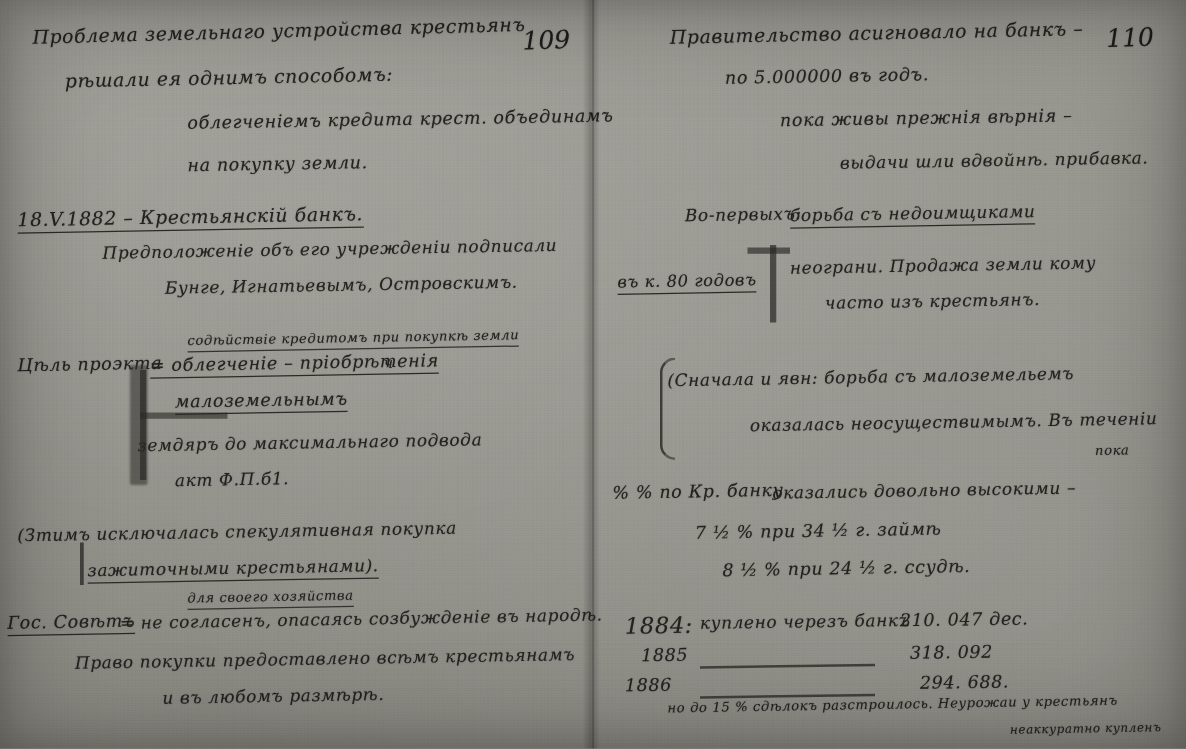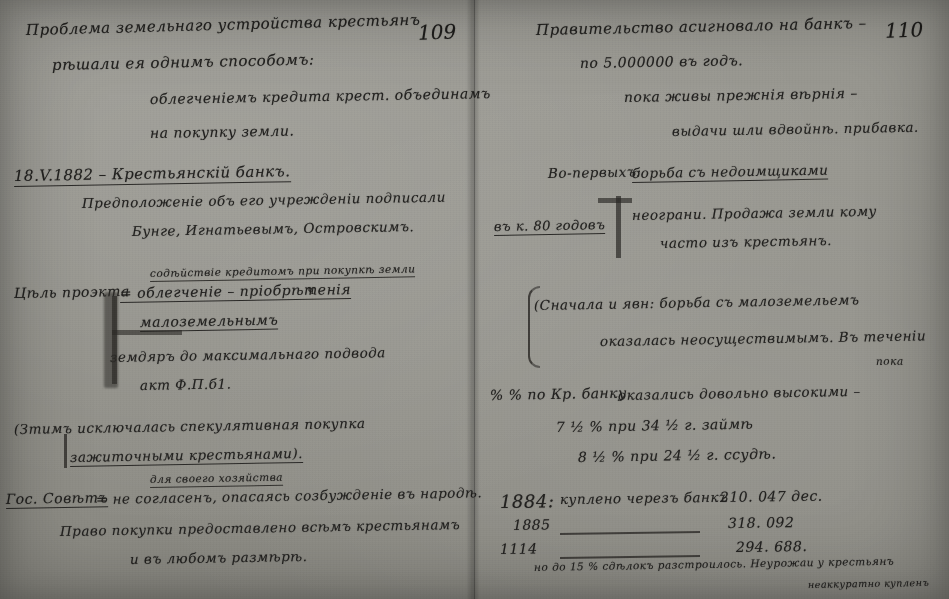--- a/index.html
+++ b/index.html
@@ -198,21 +198,21 @@
 
   <div>
     <div class="hw" style="left:500px; top:492px; font-size:18px; transform:rotate(-0.8deg);">1884:</div>
     <div class="hw" style="left:560px; top:492px; font-size:13.5px; transform:rotate(-0.8deg);">куплено черезъ банкъ</div>
     <div class="hw" style="left:720px; top:490px; font-size:14px; transform:rotate(-0.8deg);">210. 047 дес.</div>
 
     <div class="hw" style="left:498px; top:518px; font-size:14px; transform:rotate(-0.8deg);margin-left:15px;">1885</div>
     <div class="longdash" style="left:560px; top:532px; width:140px; transform:rotate(-0.8deg);"></div>
     <div class="hw" style="left:728px; top:516px; font-size:14px; transform:rotate(-0.8deg);">318. 092</div>
 
-    <div class="hw" style="left:500px; top:542px; font-size:14px; transform:rotate(-0.8deg);">1114</div>
+    <div class="hw" style="left:500px; top:542px; font-size:14px; transform:rotate(-0.8deg);">1886</div>
     <div class="longdash" style="left:560px; top:556px; width:140px; transform:rotate(-0.8deg);"></div>
     <div class="hw" style="left:736px; top:540px; font-size:14px; transform:rotate(-0.8deg);">294. 688.</div>
   </div>
 
   <div class="hw tiny" style="left:534px; top:562px; transform:rotate(-1deg);">но до 15 % сдѣлокъ разстроилось. Неурожаи у крестьянъ</div>
   <div class="hw tiny" style="left:808px; top:580px; font-size:9.5px; transform:rotate(-1deg);">неаккуратно купленъ</div>
 
   <div id="grain"></div>
   <div id="vignette"></div>
 </div>

